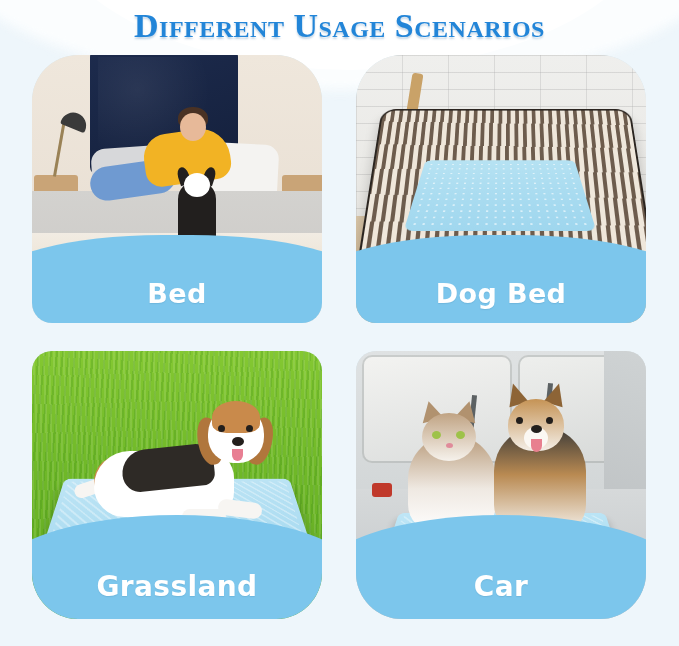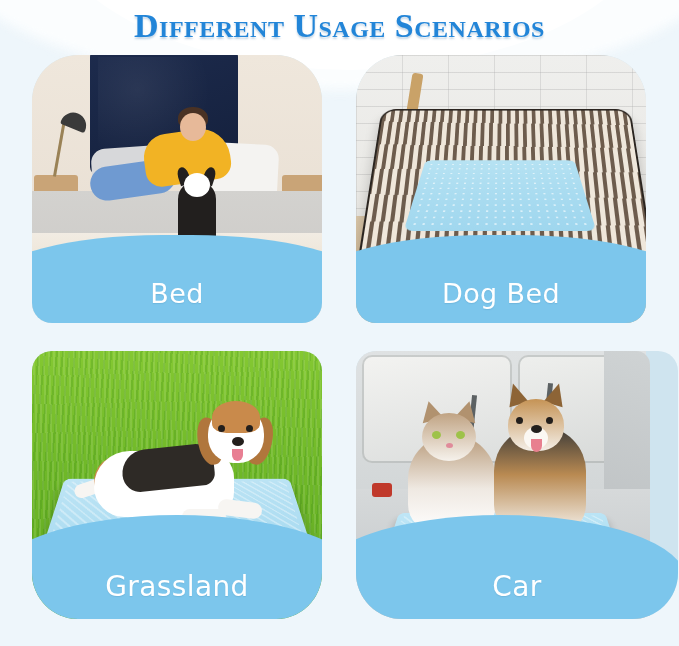--- a/index.html
+++ b/index.html
@@ -34,35 +34,35 @@
     white-space:nowrap;
   }
 
   
   .grid{position:absolute;left:32px;top:55px;width:614px;height:568px;}
   .panel{position:absolute;width:290px;height:268px;overflow:hidden;
          background:#cfe4ef;}
   .p-tl{left:0;top:0;border-radius:46px 46px 20px 20px;}
   .p-tr{left:324px;top:0;border-radius:46px 46px 20px 20px;}
   .p-bl{left:0;top:296px;border-radius:20px 20px 46px 46px;}
-  .p-br{left:324px;top:296px;border-radius:20px 20px 46px 46px;padding-left:32px;}
+  .p-br{left:324px;top:296px;border-radius:20px 20px 46px 46px;}
 
   .scene{position:absolute;left:0;top:0;width:290px;height:268px;}
 
   
   .band{
     position:absolute;left:-40px;bottom:0;width:370px;height:88px;
     background:#7cc6ec;
     border-radius:170px 170px 0 0 / 46px 46px 0 0;
   }
   .panel.bot .band{height:104px;border-radius:190px 190px 0 0 / 66px 66px 0 0;}
   .caption{
     position:absolute;left:0;right:0;bottom:14px;text-align:center;
     color:#ffffff;font-family:"DejaVu Sans", sans-serif;
-    font-weight:normal;font-size:27px;letter-spacing:.4px;
+    font-weight:bold;font-size:27px;letter-spacing:.4px;
     text-shadow:0 1px 1px rgba(70,140,180,.25);
   }
   .panel.bot .caption{bottom:16px;font-size:28px;}
 
   
   
   .bed-wall{position:absolute;inset:0;background:linear-gradient(180deg,#efe7dc 0%,#e6dcd0 100%);}
   .bed-head{position:absolute;left:58px;top:-6px;width:148px;height:126px;
             background:linear-gradient(160deg,#1d2b4d,#14203c);border-radius:8px;}
   .bed-head:after{content:"";position:absolute;inset:8px;

